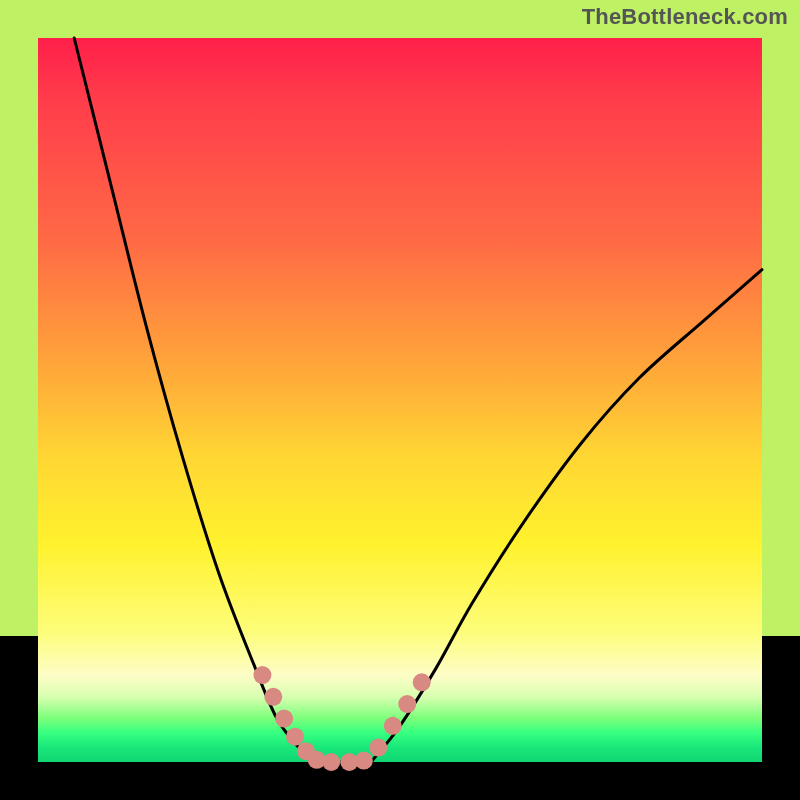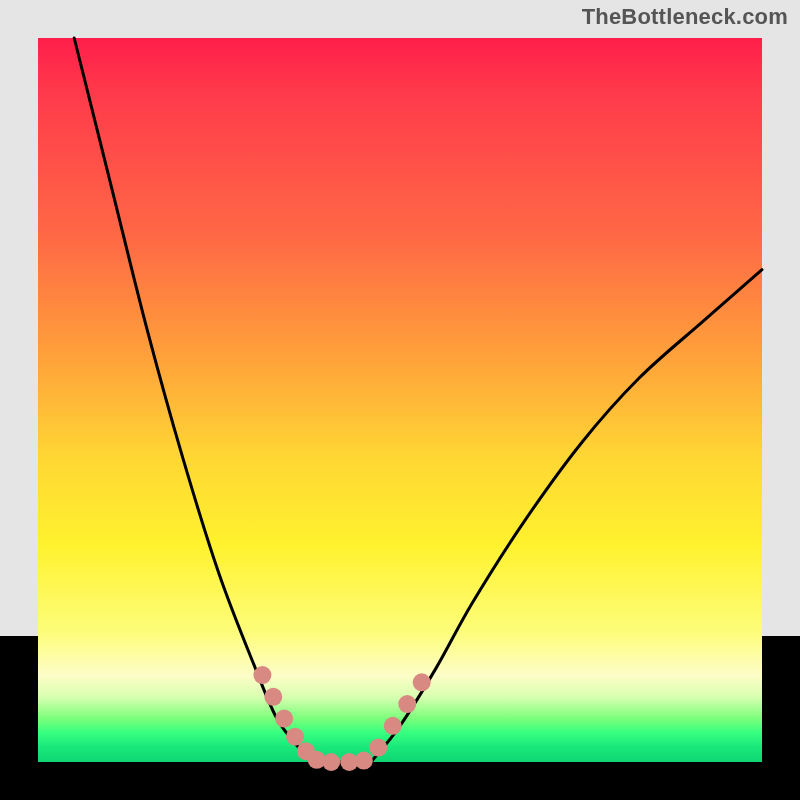--- a/index.html
+++ b/index.html
@@ -8,21 +8,21 @@
     width: 800px;
     height: 800px;
     background: #000;
     font-family: Arial, Helvetica, sans-serif;
     overflow: hidden;
   }
   .outer {
     position: relative;
     width: 800px;
     height: 636px;
-    background: #e5e5e5;
+    background: #bef264;
   }
   .attribution {
     position: absolute;
     top: 4px;
     right: 12px;
     font-size: 22px;
     font-weight: 600;
     color: #555;
     letter-spacing: 0.2px;
   }

